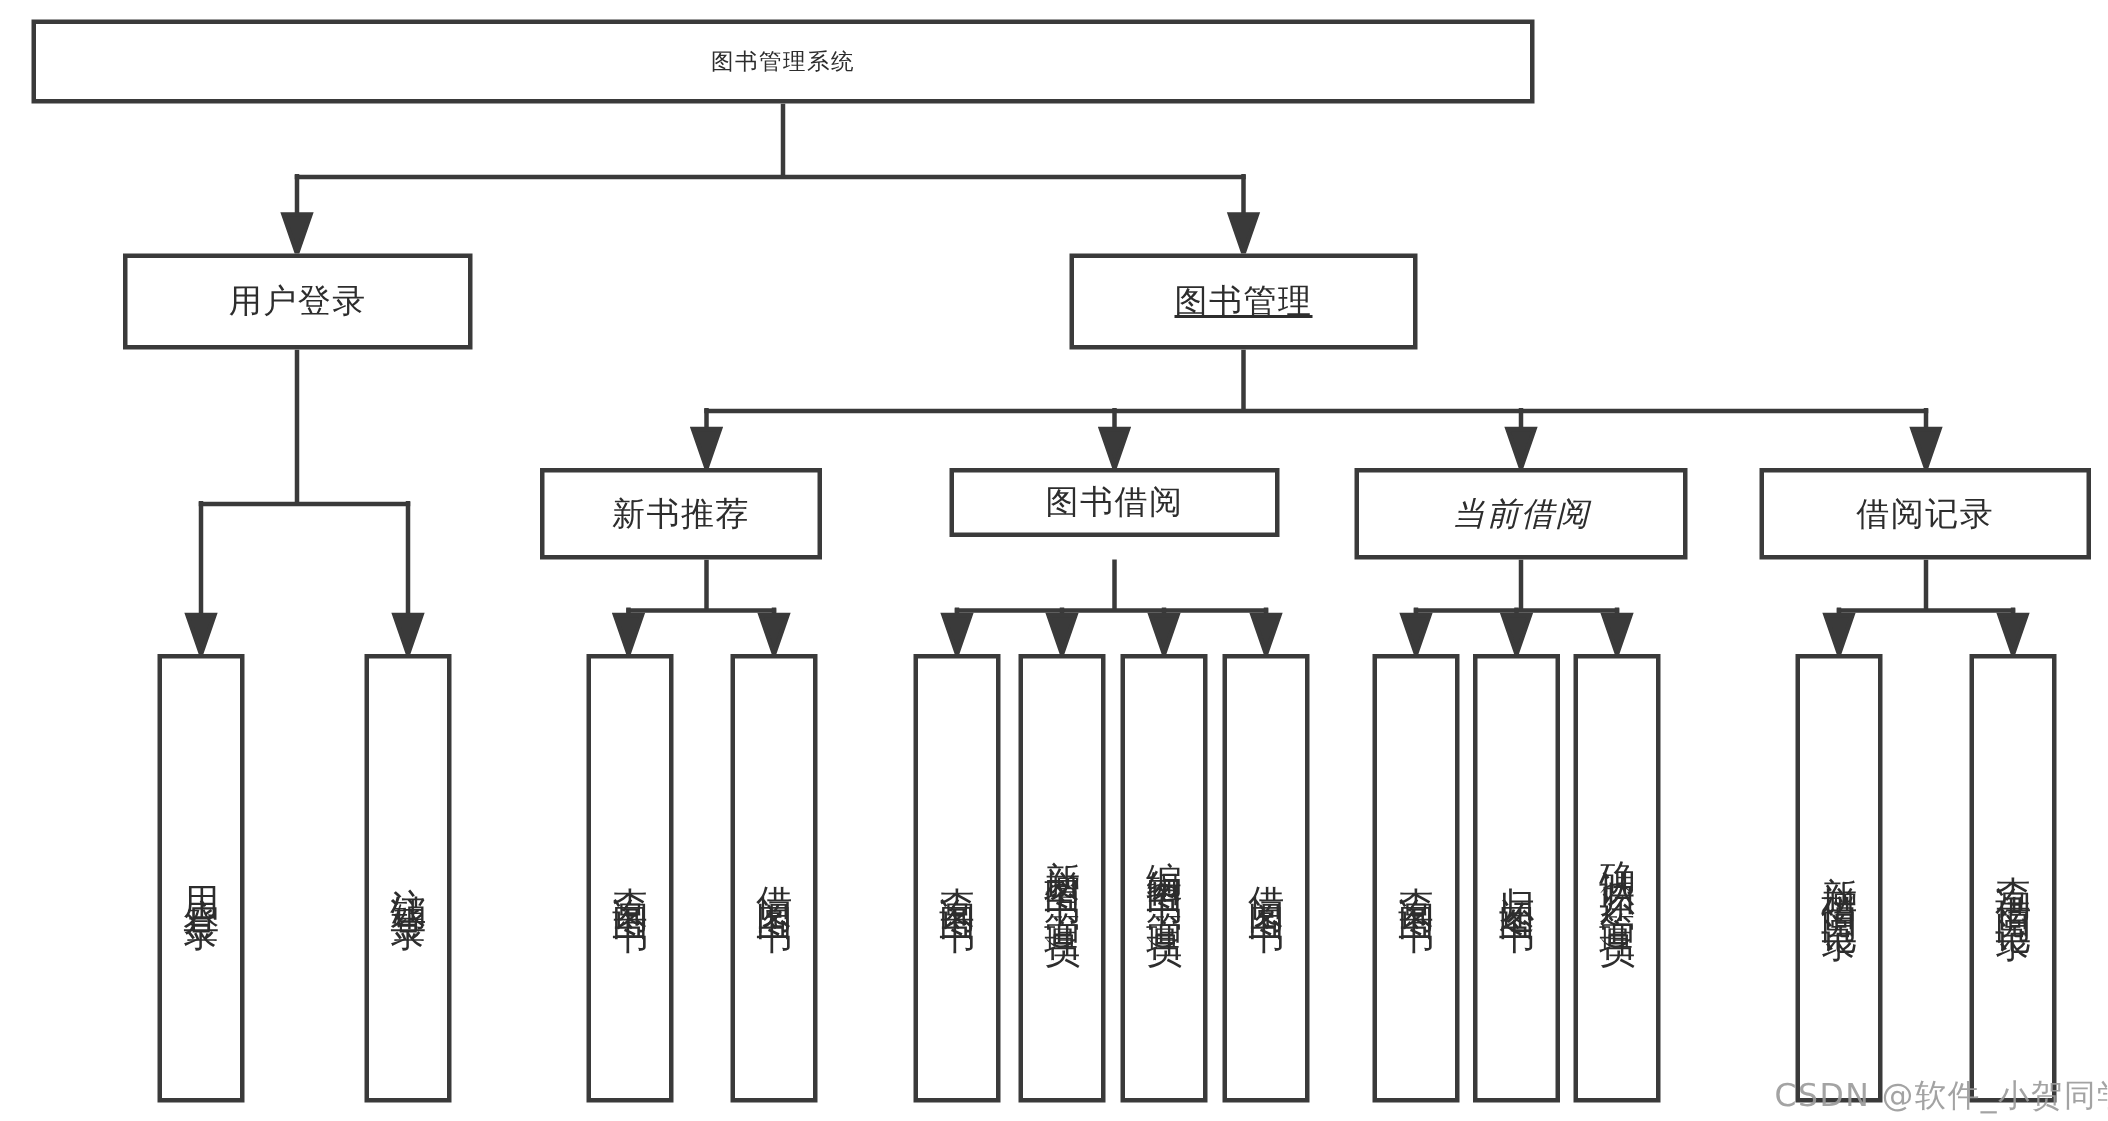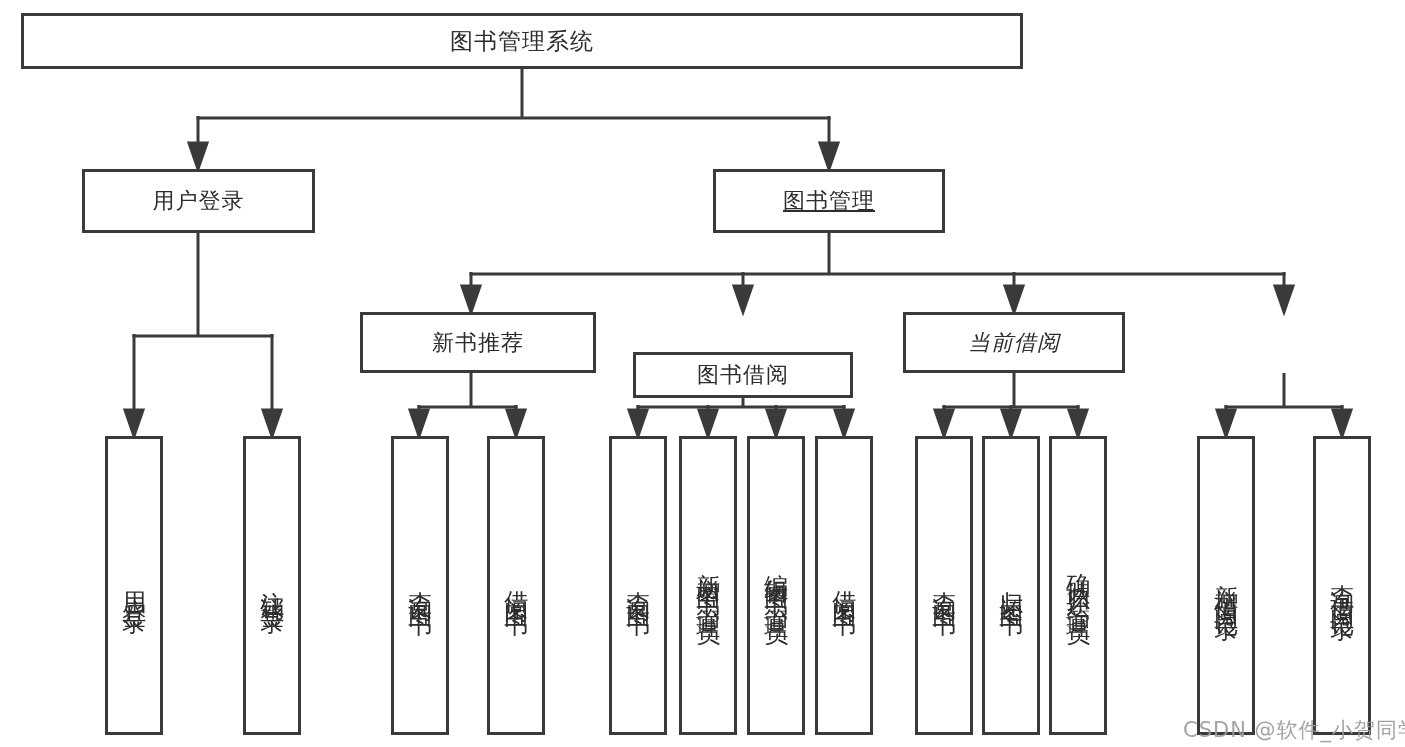--- a/index.html
+++ b/index.html
@@ -14,21 +14,21 @@
   .node {
     position:absolute;
     box-sizing:border-box;
     border:3px solid #3a3a3a;
     background:#ffffff;
     color:#2d2d2d;
     display:flex; align-items:center; justify-content:center;
     z-index:1;
   }
   .h-node { font-size:22px; letter-spacing:1px; white-space:nowrap; }
-  .root-node { font-size:23px;font-family:Liberation Mono, monospace; }
+  .root-node { font-size:15px;font-family:Liberation Mono, monospace; }
   .leaf span {
     writing-mode:vertical-rl;
     text-orientation:mixed;
     font-size:24px;
     letter-spacing:7px;
     line-height:1.1;
     color:#2d2d2d;
   }
   .watermark {
     position:absolute;
@@ -119,23 +119,24 @@
       <line x1="1342" y1="405" x2="1342" y2="414"></line>
       <polygon points="1342,436 1333,410 1351,410"></polygon>
     </g>
   </svg>
 
   <div class="node h-node root-node" style="left:21px; top:13px; width:1002px; height:56px;">图书管理系统</div>
 
   <div class="node h-node" style="left:82px; top:169px; width:233px; height:64px;">用户登录</div>
   <div class="node h-node" style="left:713px; top:169px; width:232px; height:64px;text-decoration:underline;">图书管理</div>
 
-  <div class="node h-node" style="left:360px; top:312px; width:236px; height:61px;">新书推荐</div>
-  <div class="node h-node" style="left:633px; top:312px; width:220px; height:46px;margin-top:40px;">图书借阅</div>
+  <div class="node h-node" style="left:360px; top:312px; width:188px; height:61px;">新书推荐</div>
+  <div class="node h-node" style="left:633px; top:312px; width:220px; height:46px;">图书借阅</div>
   <div class="node h-node" style="left:903px; top:312px; width:222px; height:61px;font-style:italic;">当前借阅</div>
+  <div class="node h-node" style="left:1173px; top:312px; width:221px; height:61px;">借阅记录</div>
 
   <div class="node leaf" style="left:105px; top:436px; width:58px; height:299px;">
     <span>用户登录</span>
   </div>
   <div class="node leaf" style="left:243px; top:436px; width:58px; height:299px;">
     <span>注销登录</span>
   </div>
   <div class="node leaf" style="left:391px; top:436px; width:58px; height:299px;">
     <span>查询图书</span>
   </div>

